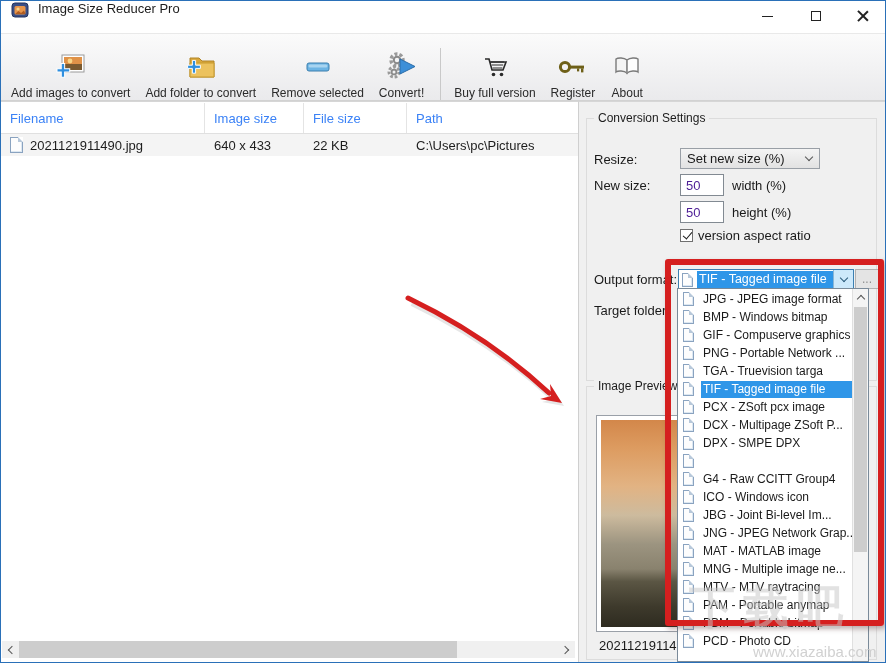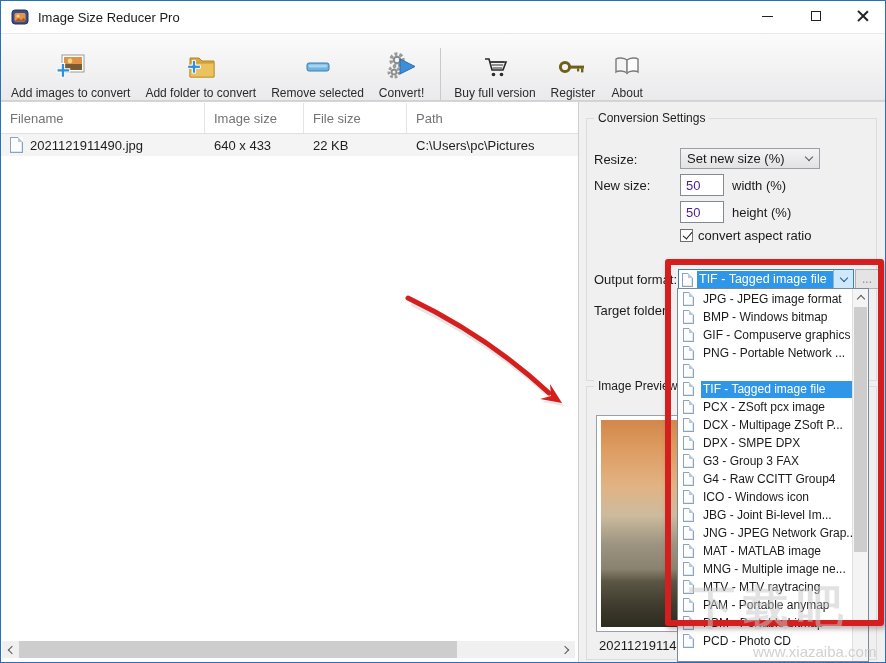--- a/index.html
+++ b/index.html
@@ -1,20 +1,20 @@
 <!DOCTYPE html>
 <html><head>
 <meta charset="utf-8">
 <style>
   * { margin:0; padding:0; box-sizing:border-box; }
   html,body { width:886px; height:663px; font-family:"Liberation Sans", sans-serif; background:#fff; overflow:hidden; }
   #window { position:relative; width:886px; height:663px; border:1px solid #2a70b8; background:#fff; overflow:hidden; }
 
   
-  .titlebar { position:absolute; left:0; top:0; right:0; height:32px; background:#ffffff; display:flex; align-items:center; }
+  .titlebar { position:absolute; left:0; top:0; right:0; height:32px; background:#ffffff; display:flex; }
   .app-icon { width:18px; height:18px; margin-left:10px; flex:0 0 auto; }
   .title-text { margin-left:9px; font-size:13px; color:#1c1c1c; }
   .win-btn { position:absolute; top:2px; width:32px; height:26px; display:flex; align-items:center; justify-content:center; }
   .btn-min { left:750px; } .btn-max { left:799px; } .btn-close { left:846px; }
   .glyph-min { width:11px; border-top:1px solid #222; }
   .glyph-max { width:10px; height:10px; border:1px solid #222; }
   .glyph-close { position:relative; width:12px; height:12px; }
   .glyph-close::before,.glyph-close::after { content:''; position:absolute; left:5px; top:-1px; width:1.6px; height:14px; background:#222; }
   .glyph-close::before { transform:rotate(45deg);} .glyph-close::after { transform:rotate(-45deg);}
 
@@ -23,21 +23,21 @@
     background:linear-gradient(#fbfbfb,#eaeaec); border-bottom:1px solid #d2d2d2; border-top:1px solid #e9e9e9;
     display:flex; align-items:flex-end; padding:6px 0 0 9px; }
   .tb-btn { display:flex; flex-direction:column; align-items:center; justify-content:flex-end; height:56px; padding:0 1px; margin-right:13px; }
   .tb-btn .ico { width:34px; height:34px; display:flex; align-items:center; justify-content:center; }
   .tb-label { font-size:12px; color:#2a2a2a; white-space:nowrap; margin-top:2px; }
   .tb-sep { width:1px; height:52px; background:#c9c9c9; margin:2px 12px 0 2px; }
 
   
   .filelist { position:absolute; left:0; top:100px; width:578px; bottom:0; background:#fff; border-top:1px solid #d6d6d6; border-right:1px solid #cfcfcf; }
   .list-header { position:absolute; left:0; top:1px; right:0; height:31px; display:flex; border-bottom:1px solid #e0e0e0; background:#fff; }
-  .hcell { font-size:13px; color:#737373; display:flex; align-items:center; padding-left:9px; border-right:1px solid #e4e4e4; }
+  .hcell { font-size:13px; color:#3b82f6; display:flex; align-items:center; padding-left:9px; border-right:1px solid #e4e4e4; }
   .hc-filename { width:204px; } .hc-imagesize { width:99px; } .hc-filesize { width:103px; } .hc-path { flex:1; border-right:none; }
   .file-row { position:absolute; left:0; top:32px; right:0; height:22px; display:flex; background:#f4f4f4; }
   .rcell { font-size:13px; color:#1d1d1d; display:flex; align-items:center; padding-left:9px; white-space:nowrap; overflow:hidden; }
   .row-file-icon { margin-right:7px; flex:0 0 auto; }
 
   
   .page-ico { position:relative; width:11px; height:14px; background:#fdfdfd; border:1px solid #8aa3c0; flex:0 0 auto; box-shadow:inset -1px -1px 0 #dde8f2; }
   .page-ico::before { content:''; position:absolute; top:-1px; right:-1px; border-style:solid; border-width:0 5px 5px 0; border-color:#fff #fff #b7c8da transparent; }
   .page-ico.big { width:13px; height:16px; }
 
@@ -245,21 +245,21 @@
 
       <span class="fld-label" style="left:7px; top:59px;">New size:</span>
       <input class="txtinput" style="left: 93px; top: 55px;" value="50">
       <span class="fld-label" style="left:145px; top:59px;">width  (%)</span>
 
       <input class="txtinput" style="left: 93px; top: 82px;" value="50">
       <span class="fld-label" style="left:145px; top:86px;">height (%)</span>
 
       <div class="checkrow" style="left:93px; top:109px;">
         <span class="checkbox"></span>
-        <span class="check-label">convert aspect ratio</span>
+        <span class="check-label">version aspect ratio</span>
       </div>
 
       <span class="fld-label" style="left:7px; top:153px;">Output format:</span>
       <div class="fmt-combo">
         <span class="page-ico"></span>
         <span class="fmt-sel-text">TIF - Tagged image file</span>
         <span class="fmt-arrow">
             <span class="chev down" style="border-color:#2a5a7a;"></span>
           </span>
       </div>
@@ -293,40 +293,40 @@
       <div class="dd-item">
           <span class="page-ico"></span>
           <span class="dd-label">GIF - Compuserve graphics</span>
         </div>
       <div class="dd-item">
           <span class="page-ico"></span>
           <span class="dd-label">PNG - Portable Network ...</span>
         </div>
       <div class="dd-item">
           <span class="page-ico"></span>
+          <span class="dd-label">TGA - Truevision targa</span>
         </div>
       <div class="dd-item selected">
           <span class="page-ico"></span>
           <span class="dd-label">TIF - Tagged image file</span>
         </div>
       <div class="dd-item">
           <span class="page-ico"></span>
           <span class="dd-label">PCX - ZSoft pcx image</span>
         </div>
       <div class="dd-item">
           <span class="page-ico"></span>
           <span class="dd-label">DCX - Multipage ZSoft P...</span>
         </div>
       <div class="dd-item">
           <span class="page-ico"></span>
           <span class="dd-label">DPX - SMPE DPX</span>
         </div>
       <div class="dd-item">
           <span class="page-ico"></span>
-          <span class="dd-label">G3 - Group 3 FAX</span>
         </div>
       <div class="dd-item">
           <span class="page-ico"></span>
           <span class="dd-label">G4 - Raw CCITT Group4</span>
         </div>
       <div class="dd-item">
           <span class="page-ico"></span>
           <span class="dd-label">ICO - Windows icon</span>
         </div>
       <div class="dd-item">

